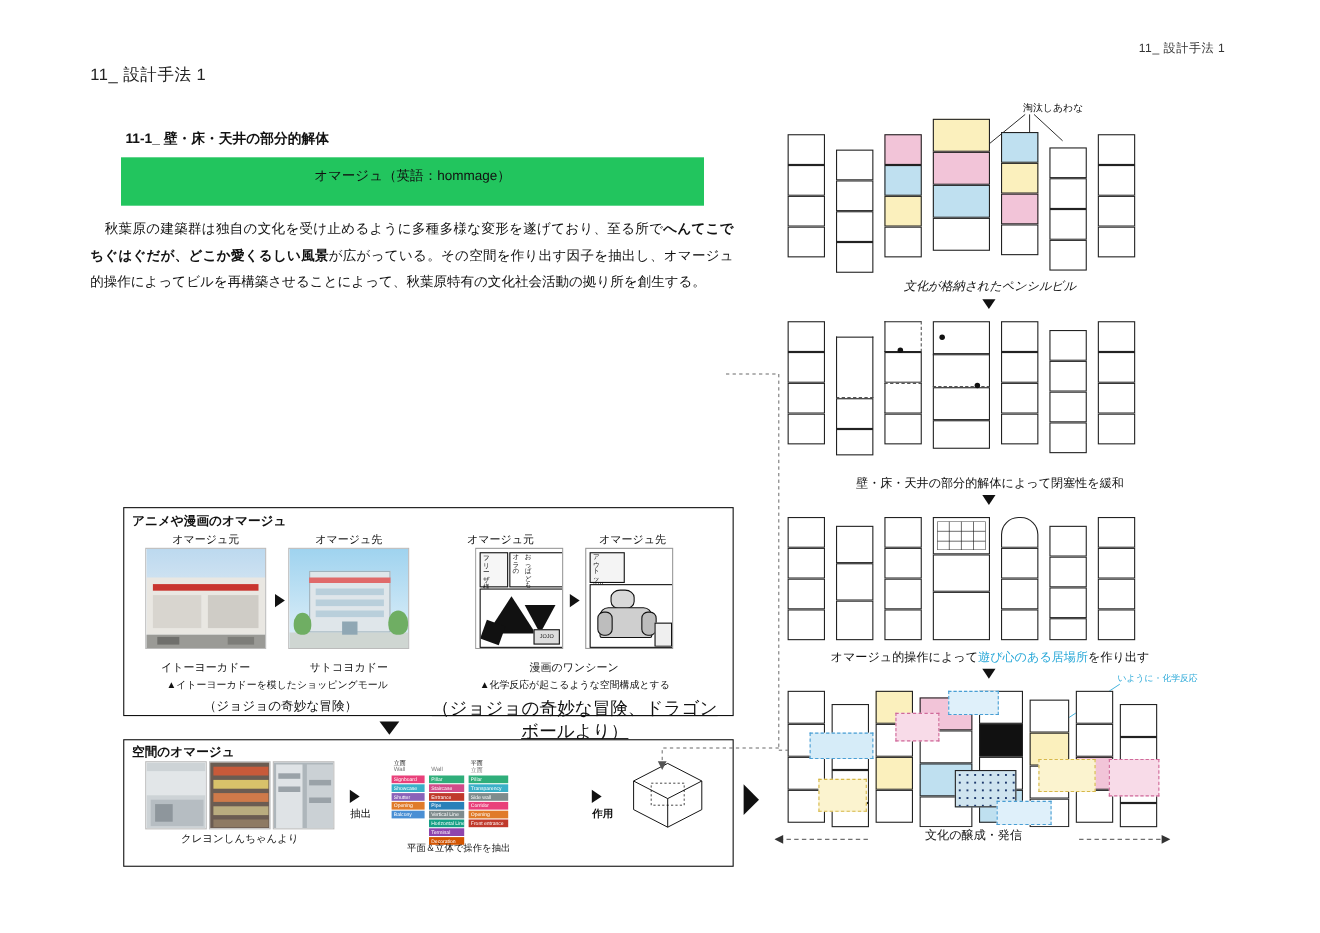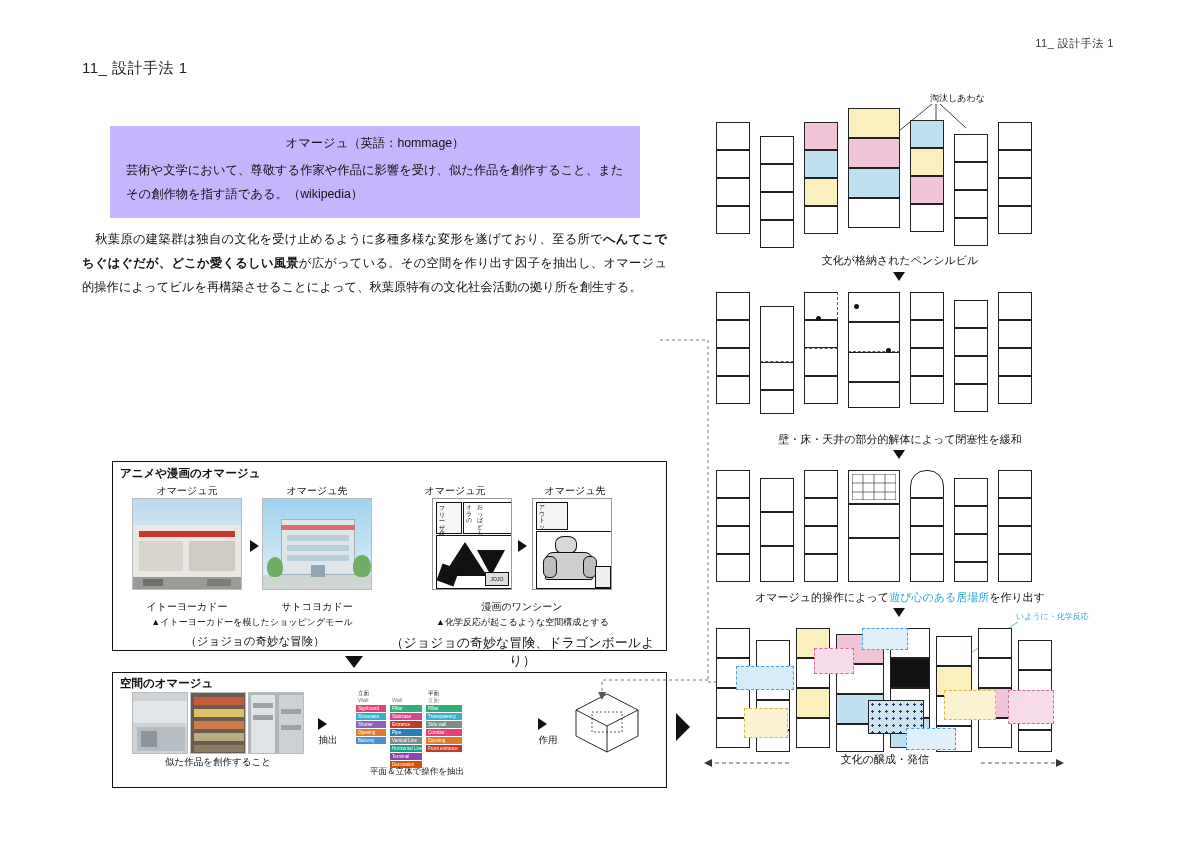--- a/index.html
+++ b/index.html
@@ -68,21 +68,21 @@
   }
   .para .ind {
     display: inline-block;
     width: 13px;
   }
   .para b { font-weight: bold; }
   
   .quote-box {
     margin: 8px 0 10px 28px;
     width: 530px;
-    background: #c4b5fd;
+    background: #22c55e;
     padding: 9px 16px 11px 16px;
     box-sizing: border-box;
   }
   .quote-title {
     text-align: center;
     font-size: 12.3px;
     margin-bottom: 7px;
   }
   .quote-body {
     font-size: 12.3px;
@@ -216,24 +216,24 @@
 </head>
 <body>
 
 <div class="page">
 
   <div class="running-head">11_ 設計手法 1</div>
 
   <div class="sec-num">11_ 設計手法 1</div>
 
   <div class="col-left">
+    <div class="sub-head">11-1_ 壁・床・天井の部分的解体</div>
 
     <div class="quote-box">
       <div class="quote-title">オマージュ（英語：hommage）</div>
-      <div class="quote-body">芸術や文学において、尊敬する作家や作品に影響を受け、似た作品を創作すること、またその創作物を指す語である。（wikipedia）</div>
     </div>
 
     <p class="para">
       <span class="ind"></span><span>秋葉原の建築群は独自の文化を受け止めるように多種多様な変形を遂げており、至る所で</span><b>へんてこでちぐはぐだが、どこか愛くるしい風景</b><span>が広がっている。その空間を作り出す因子を抽出し、オマージュ的操作によってビルを再構築させることによって、秋葉原特有の文化社会活動の拠り所を創生する。</span>
     </p>
   </div>
 
   <div class="panel" style="left:112px; top:461px; width:555px; height:190px;"></div>
   <div class="panel-title" style="left:120px; top:466px;">アニメや漫画のオマージュ</div>
 
@@ -293,21 +293,21 @@
       <div style="position:absolute;left:58px;top:34px;width:14px;height:20px;background:#efefef;border:1px solid #111;"></div>
     </div>
   </div>
 
   <div class="cap" style="left:132px; top:600px; width:110px;">イトーヨーカドー</div>
   <div class="cap" style="left:262px; top:600px; width:110px;">サトコヨカドー</div>
   <div class="cap-sm" style="left:122px; top:616px; width:260px;">▲イトーヨーカドーを模したショッピングモール</div>
   <div class="cap" style="left:432px; top:600px; width:180px;">漫画のワンシーン</div>
   <div class="cap-sm" style="left:400px; top:616px; width:245px;">▲化学反応が起こるような空間構成とする</div>
   <div class="cap" style="left:150px; top:634px; width:210px; font-size:11.5px;">（ジョジョの奇妙な冒険）</div>
-  <div class="cap" style="left:390px; top:634px; width:265px; font-size:13px;">（ジョジョの奇妙な冒険、ドラゴンボールより）</div>
+  <div class="cap" style="left:390px; top:634px; width:265px; font-size:16px;text-decoration:underline;">（ジョジョの奇妙な冒険、ドラゴンボールより）</div>
 
   <div class="arrow-d" style="left:345px; top:656px;"></div>
 
   <div class="panel" style="left:112px; top:672px; width:555px; height:116px;"></div>
   <div class="panel-title" style="left:120px; top:676px;">空間のオマージュ</div>
 
   <div class="photo" style="left:132px; top:692px; width:56px; height:62px;">
     <div style="position:absolute;inset:0;background:#cdd3d6;"></div>
     <div style="position:absolute;left:0;top:8px;width:56px;height:22px;background:#e2e6e8;"></div>
     <div style="position:absolute;left:4px;top:34px;width:48px;height:24px;background:#b6bdc2;"></div>
@@ -358,30 +358,30 @@
     <div class="chip" style="left:426px; top:705px; width:36px; background:#2fae7a;">Pillar</div>
     <div class="chip" style="left:426px; top:713px; width:36px; background:#3ab0c8;">Transparency</div>
     <div class="chip" style="left:426px; top:721px; width:36px; background:#7f8c8d;">Side wall</div>
     <div class="chip" style="left:426px; top:729px; width:36px; background:#e9407a;">Corridor</div>
     <div class="chip" style="left:426px; top:737px; width:36px; background:#e07b2a;">Opening</div>
     <div class="chip" style="left:426px; top:745px; width:36px; background:#c0392b;">Front entrance</div>
   </div>
   <div class="cap-sm" style="left:352px; top:766px; width:130px; font-size:8.5px;">平面＆立体で操作を抽出</div>
 
   <div class="arrow-r" style="left:538px; top:718px;"></div>
-  <div class="cap-sm" style="left:528px; top:734px; width:40px; font-size:9.5px;">作用</div>
+  <div class="cap-sm" style="left:528px; top:734px; width:40px; font-size:9.5px;font-weight:bold;">作用</div>
 
   <svg class="iso" style="left:572px; top:690px;" width="70" height="66" viewBox="0 0 70 66">
     <polygon points="35,4 66,20 35,36 4,20" fill="none" stroke="#111" stroke-width="0.9"></polygon>
     <polyline points="4,20 4,46 35,62 66,46 66,20" fill="none" stroke="#111" stroke-width="0.9"></polyline>
     <line x1="35" y1="36" x2="35" y2="62" stroke="#111" stroke-width="0.9"></line>
     <rect x="20" y="22" width="30" height="20" fill="none" stroke="#111" stroke-width="0.7" stroke-dasharray="2,2"></rect>
   </svg>
 
-  <div class="cap-sm" style="left:132px; top:756px; width:172px; font-size:9.5px;">似た作品を創作すること</div>
+  <div class="cap-sm" style="left:132px; top:756px; width:172px; font-size:9.5px;">クレヨンしんちゃんより</div>
 
   <div class="big-arrow" style="left:676px; top:713px;"></div>
 
   <div>
     <div class="lbl-sm" style="left:930px; top:92px; font-size:9px;">淘汰しあわな</div>
     <svg style="position:absolute; left:870px; top:100px;" width="120" height="45">
       <line x1="62" y1="4" x2="18" y2="40" stroke="#111" stroke-width="0.8"></line>
       <line x1="66" y1="4" x2="66" y2="30" stroke="#111" stroke-width="0.8"></line>
       <line x1="70" y1="4" x2="96" y2="28" stroke="#111" stroke-width="0.8"></line>
     </svg>
@@ -414,21 +414,21 @@
     <div class="cell" style="left:954px; top:134px; width:34px; height:28px;"></div>
     <div class="cell" style="left:954px; top:162px; width:34px; height:28px;"></div>
     <div class="cell" style="left:954px; top:190px; width:34px; height:28px;"></div>
     <div class="cell" style="left:954px; top:218px; width:34px; height:28px;"></div>
 
     <div class="cell" style="left:998px; top:122px; width:34px; height:28px;"></div>
     <div class="cell" style="left:998px; top:150px; width:34px; height:28px;"></div>
     <div class="cell" style="left:998px; top:178px; width:34px; height:28px;"></div>
     <div class="cell" style="left:998px; top:206px; width:34px; height:28px;"></div>
 
-    <div class="dgm-cap" style="left:730px; top:253px; width:340px;">文化が格納されたペンシルビル</div>
+    <div class="dgm-cap" style="left:730px; top:253px; width:340px;font-style:italic;">文化が格納されたペンシルビル</div>
     <div class="arrow-d-sm" style="left:893px; top:272px;"></div>
   </div>
 
   <div>
     <div class="cell" style="left:716px; top:292px; width:34px; height:28px;"></div>
     <div class="cell" style="left:716px; top:320px; width:34px; height:28px;"></div>
     <div class="cell" style="left:716px; top:348px; width:34px; height:28px;"></div>
     <div class="cell" style="left:716px; top:376px; width:34px; height:28px;"></div>
 
     <div class="cell" style="left:760px; top:306px; width:34px; height:56px; border-bottom:1px dashed #555;"></div>

